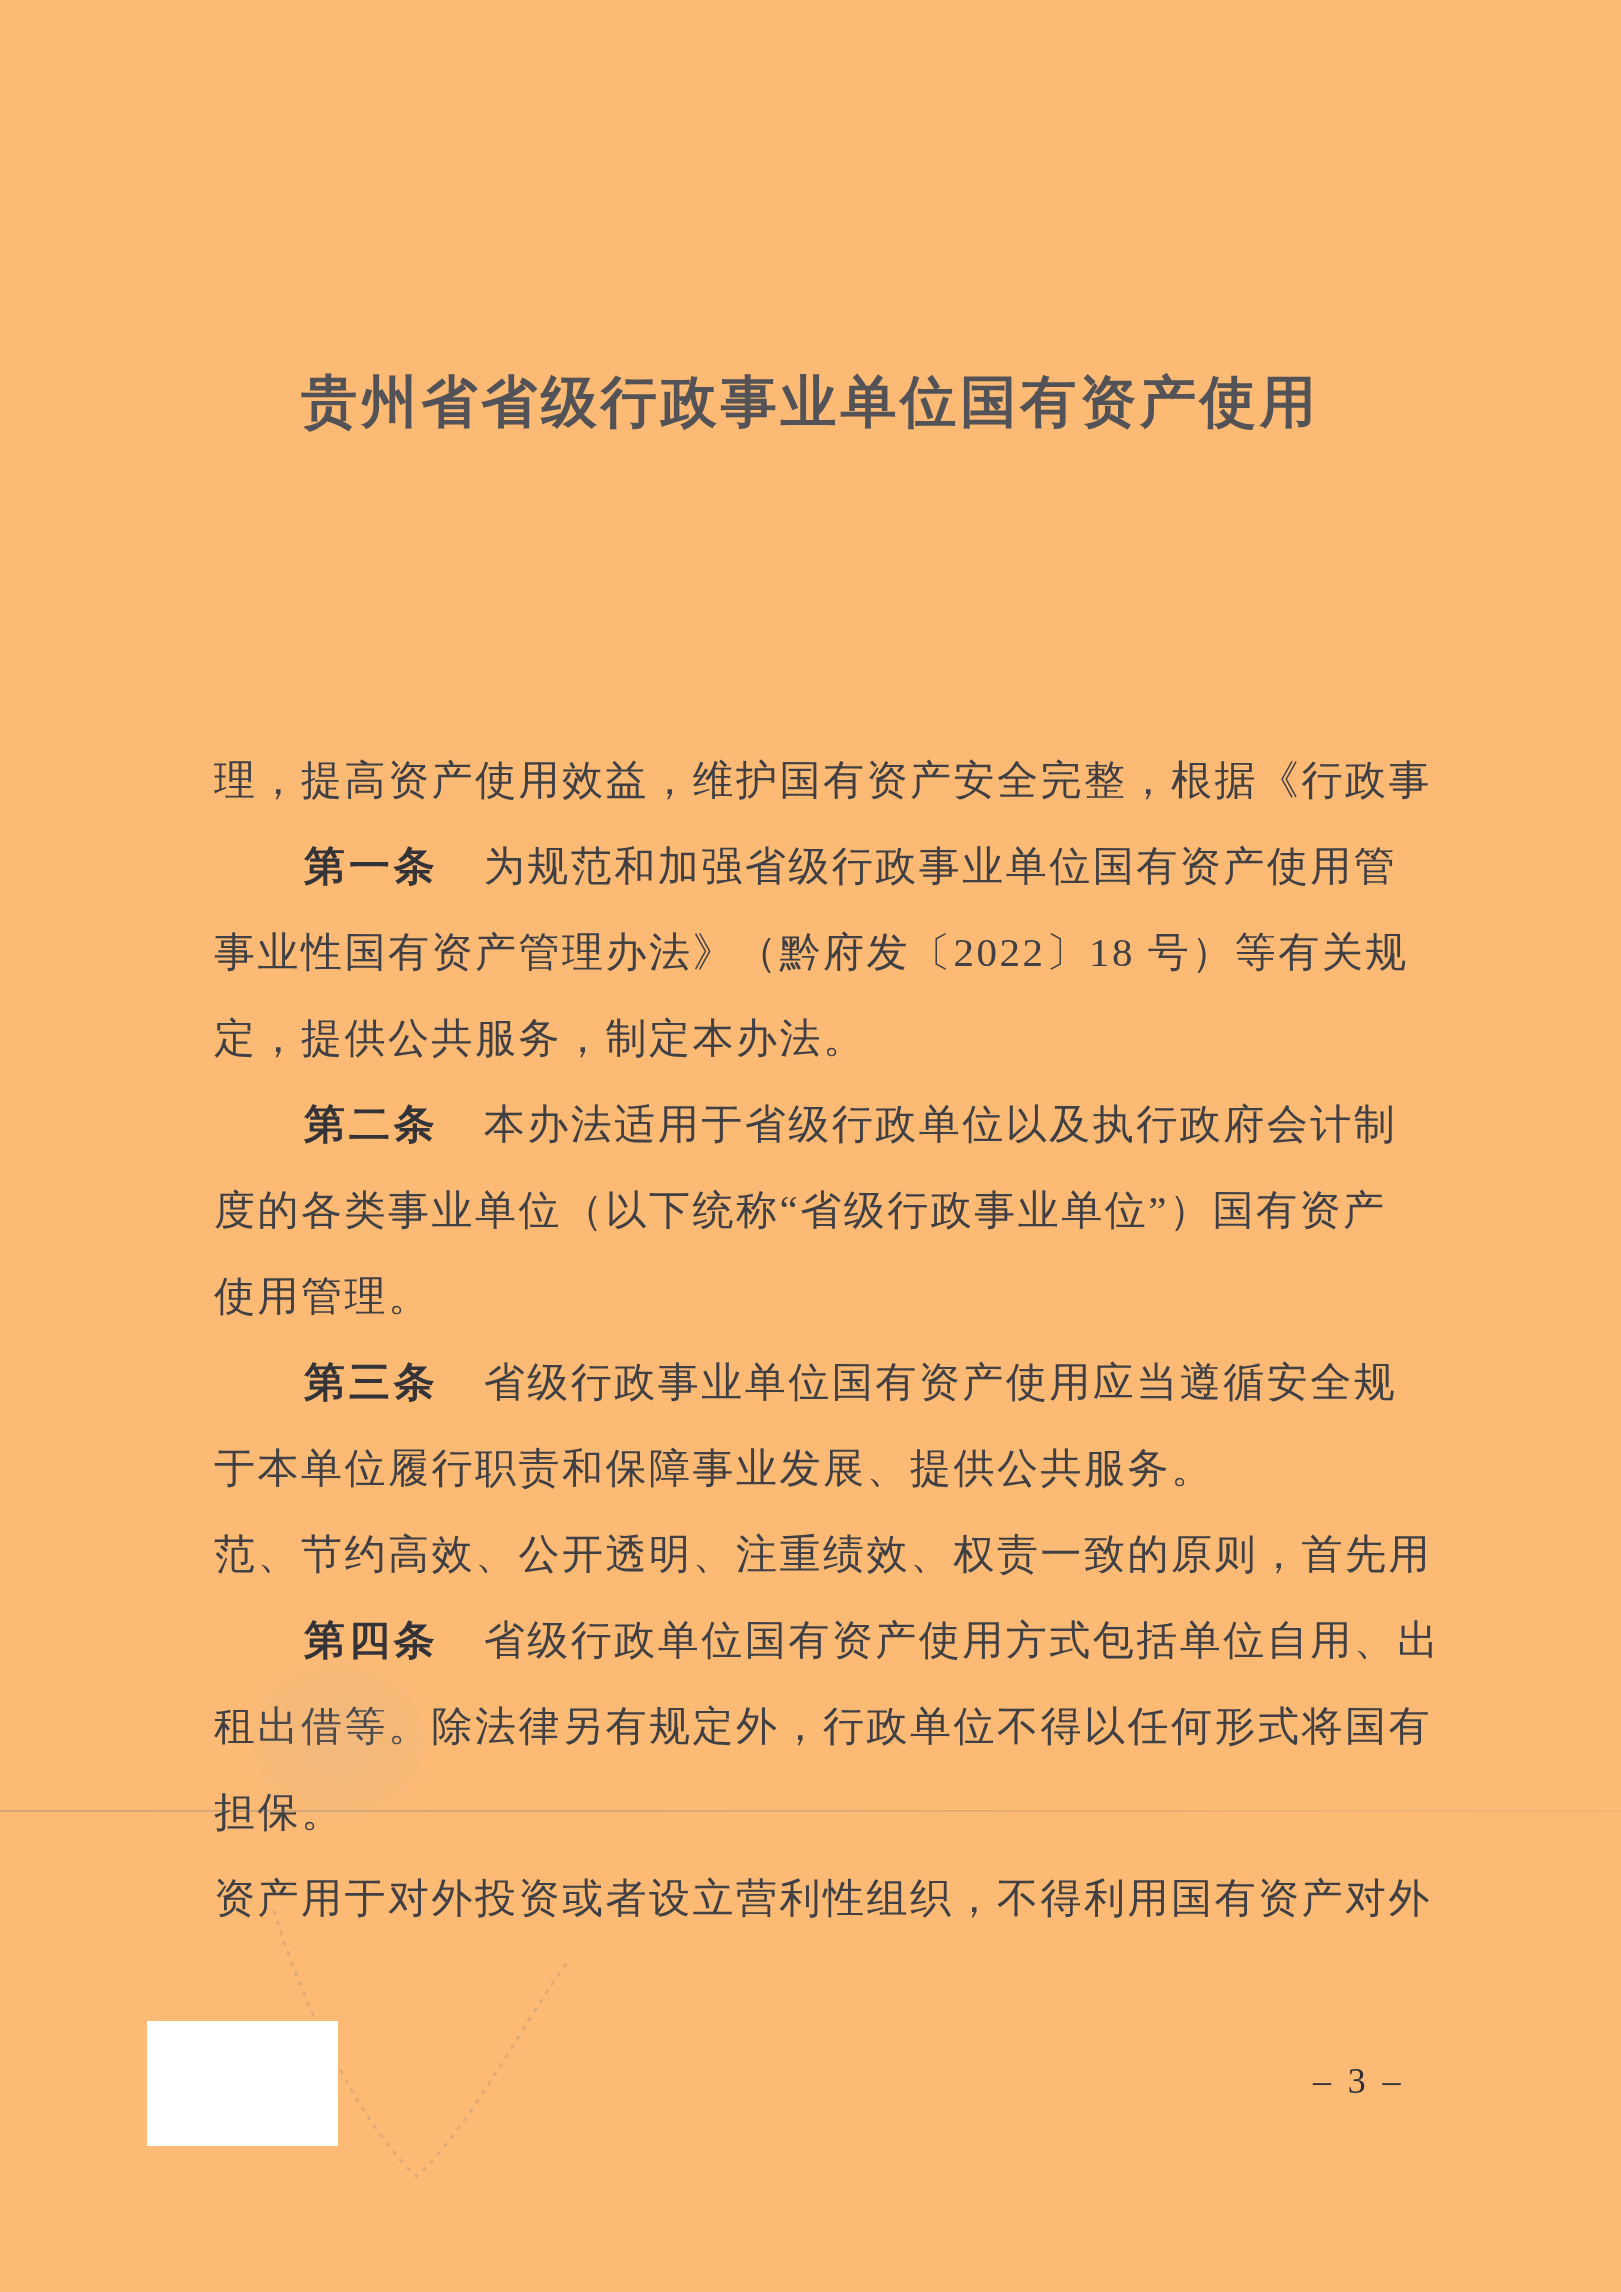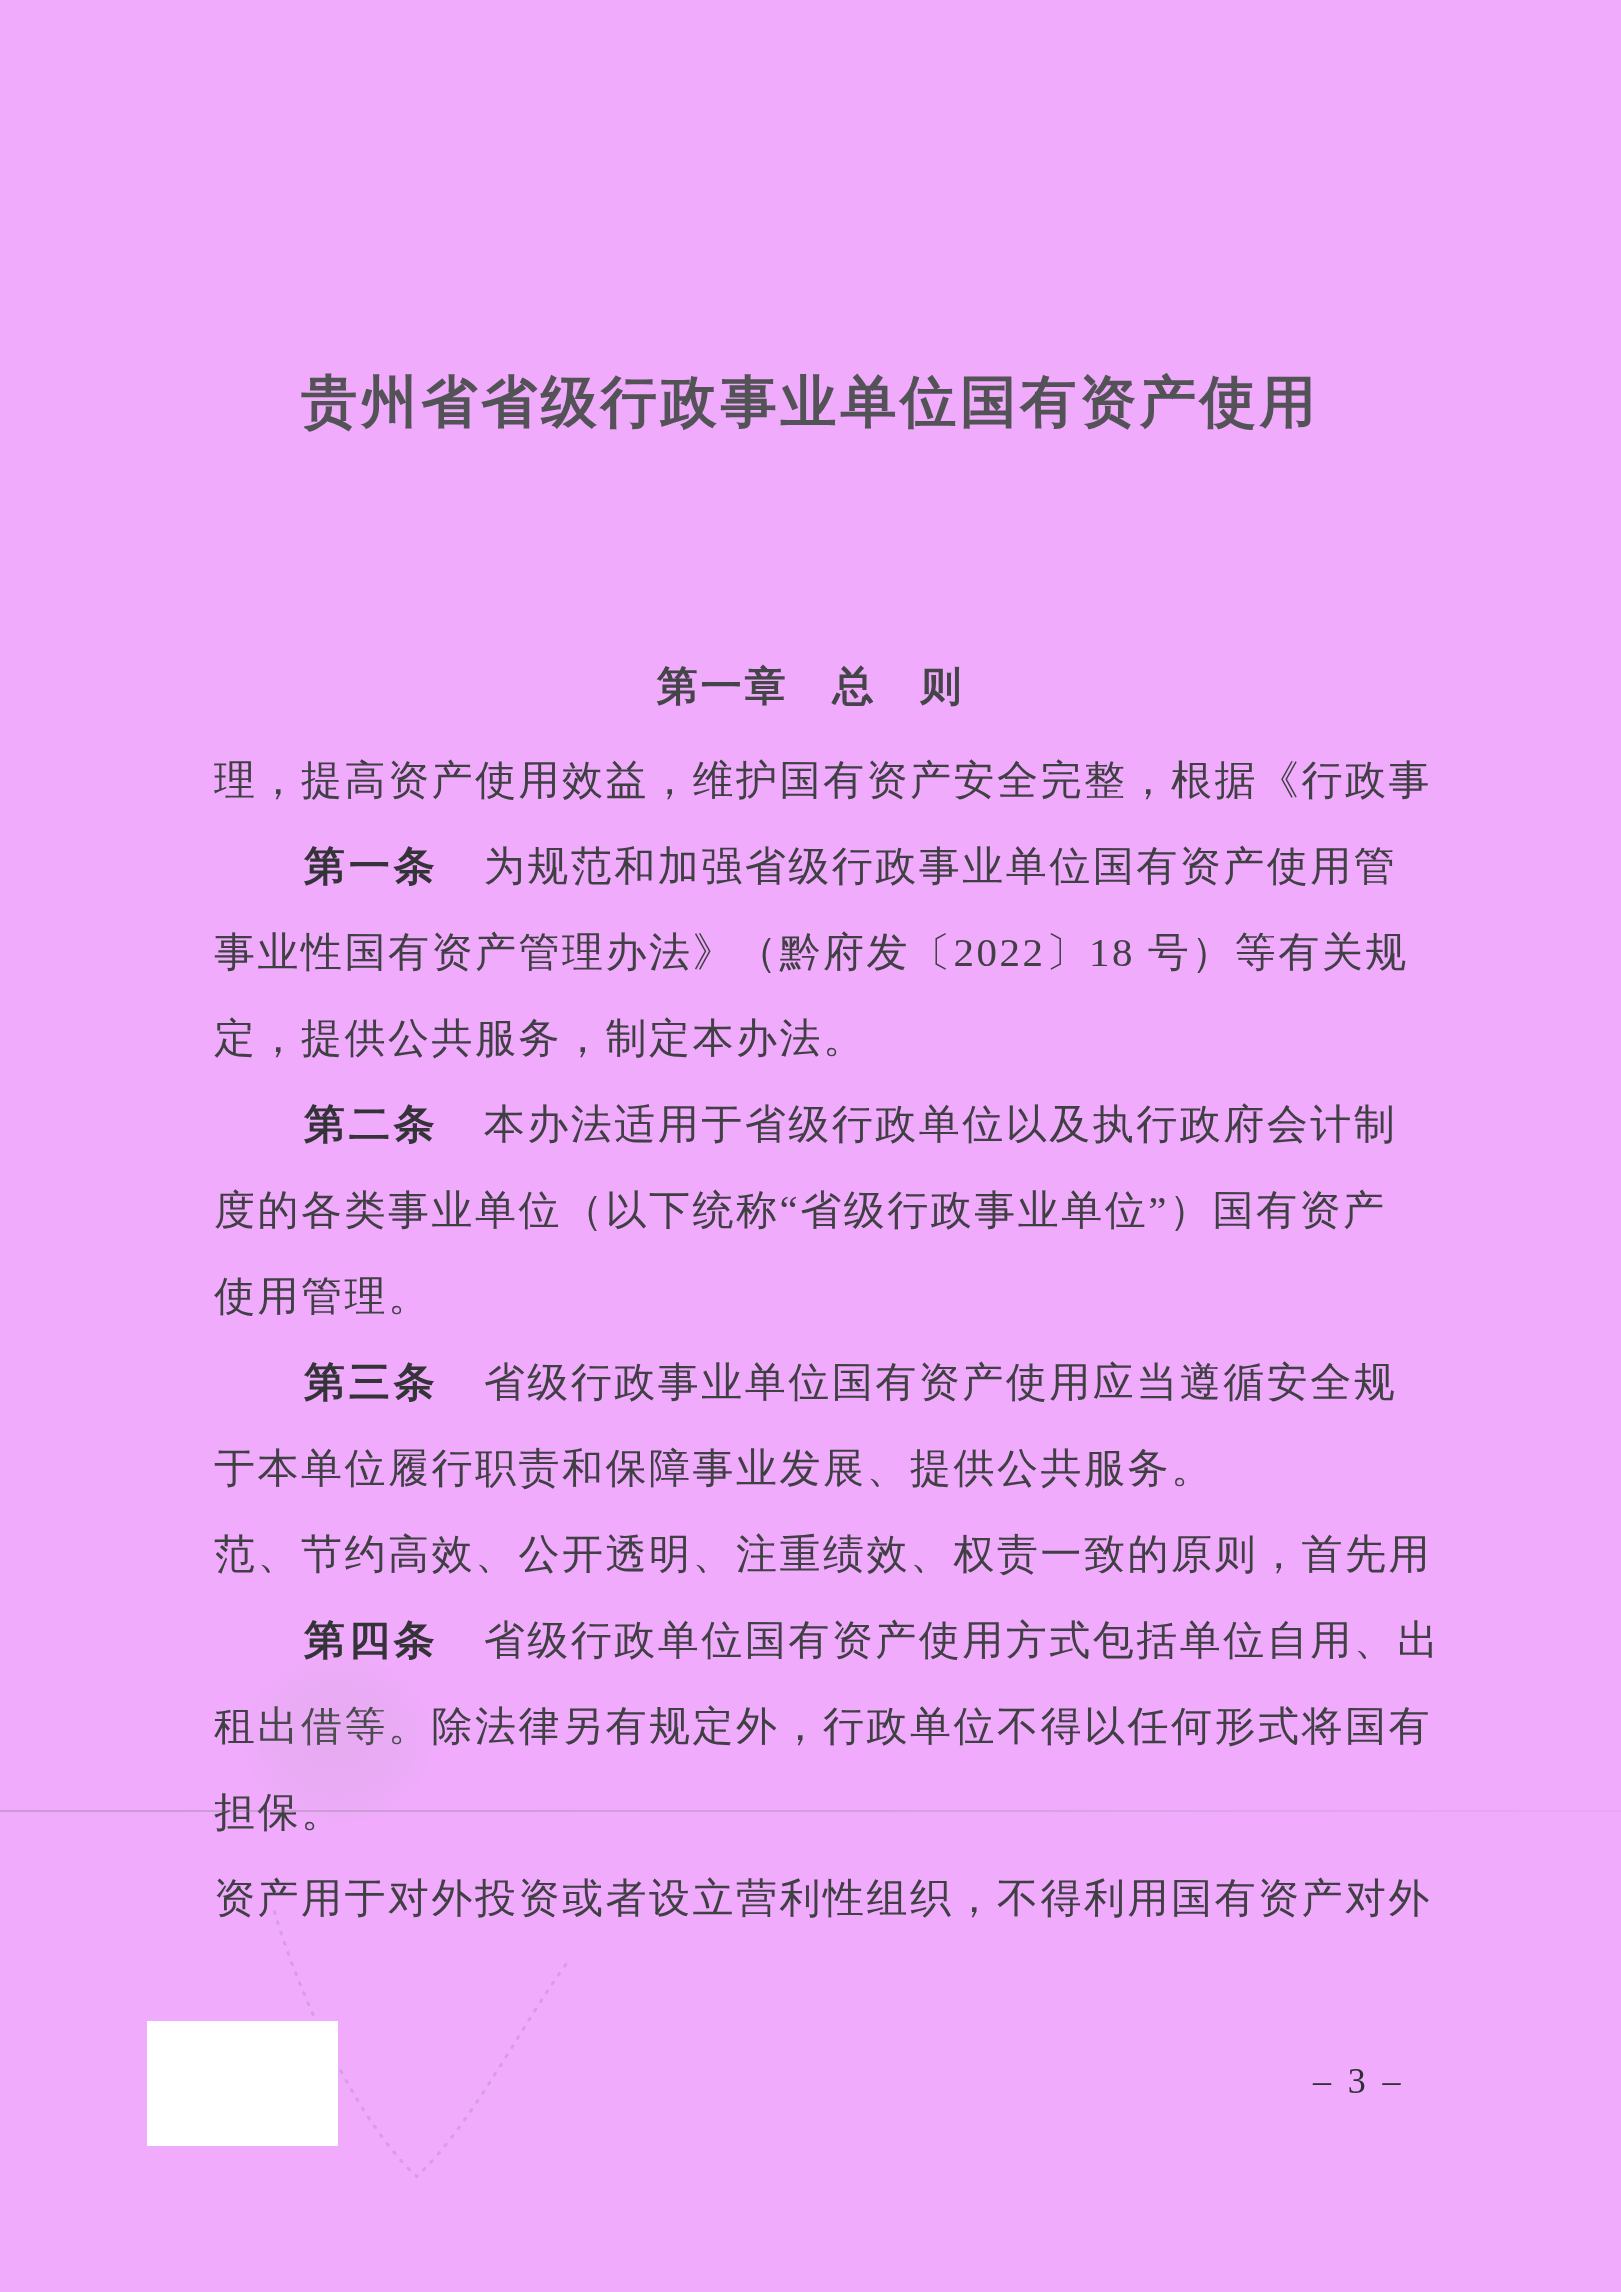--- a/index.html
+++ b/index.html
@@ -1,21 +1,21 @@
 <!DOCTYPE html>
 <html><head>
 <meta charset="utf-8">
 <style>
   html, body { margin: 0; padding: 0; background: #888; }
   .page {
     position: relative;
     width: 1621px;
     height: 2293px;
     margin: 0 auto;
-    background: #f0abfc;
+    background: #fdba74;
     overflow: hidden;
     font-family: "Liberation Serif", "DejaVu Serif", serif;
   }
 
   
   .doc-title {
     position: absolute;
     top: 351px;
     left: 0;
     width: 100%;
@@ -125,21 +125,20 @@
 </style>
 </head>
 <body>
 
 <div class="page">
 
   <div class="doc-title">
     <div class="title-line">贵州省省级行政事业单位国有资产使用</div>
   </div>
 
-  <div class="chapter-heading">第一章　总　则</div>
 
   <div class="body-text">
       <div class="line"><span class="line-text">理，提高资产使用效益，维护国有资产安全完整，根据《行政事</span></div>
       <div class="line indent"><span class="para-label">第一条</span><span class="line-text">为规范和加强省级行政事业单位国有资产使用管</span></div>
       <div class="line"><span class="line-text">事业性国有资产管理办法》（黔府发〔2022〕18 号）等有关规</span></div>
       <div class="line"><span class="line-text">定，提供公共服务，制定本办法。</span></div>
       <div class="line indent"><span class="para-label">第二条</span><span class="line-text">本办法适用于省级行政单位以及执行政府会计制</span></div>
       <div class="line"><span class="line-text">度的各类事业单位（以下统称“省级行政事业单位”）国有资产</span></div>
       <div class="line"><span class="line-text">使用管理。</span></div>
       <div class="line indent"><span class="para-label">第三条</span><span class="line-text">省级行政事业单位国有资产使用应当遵循安全规</span></div>

